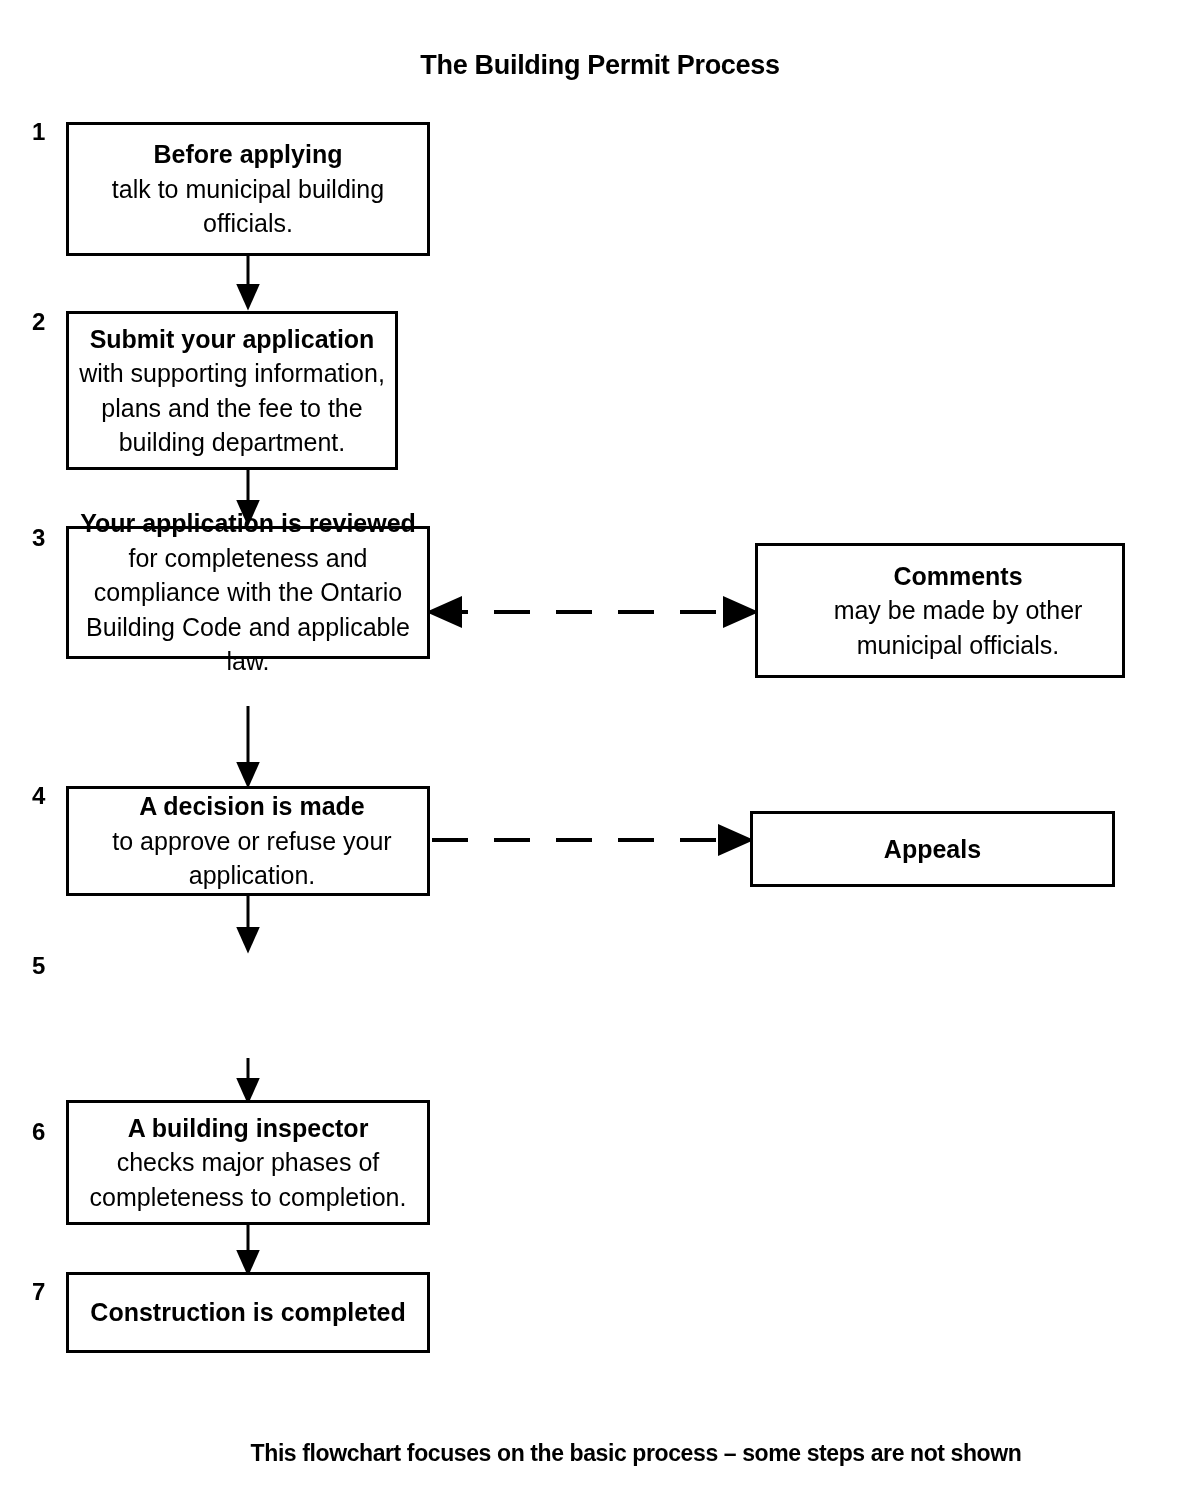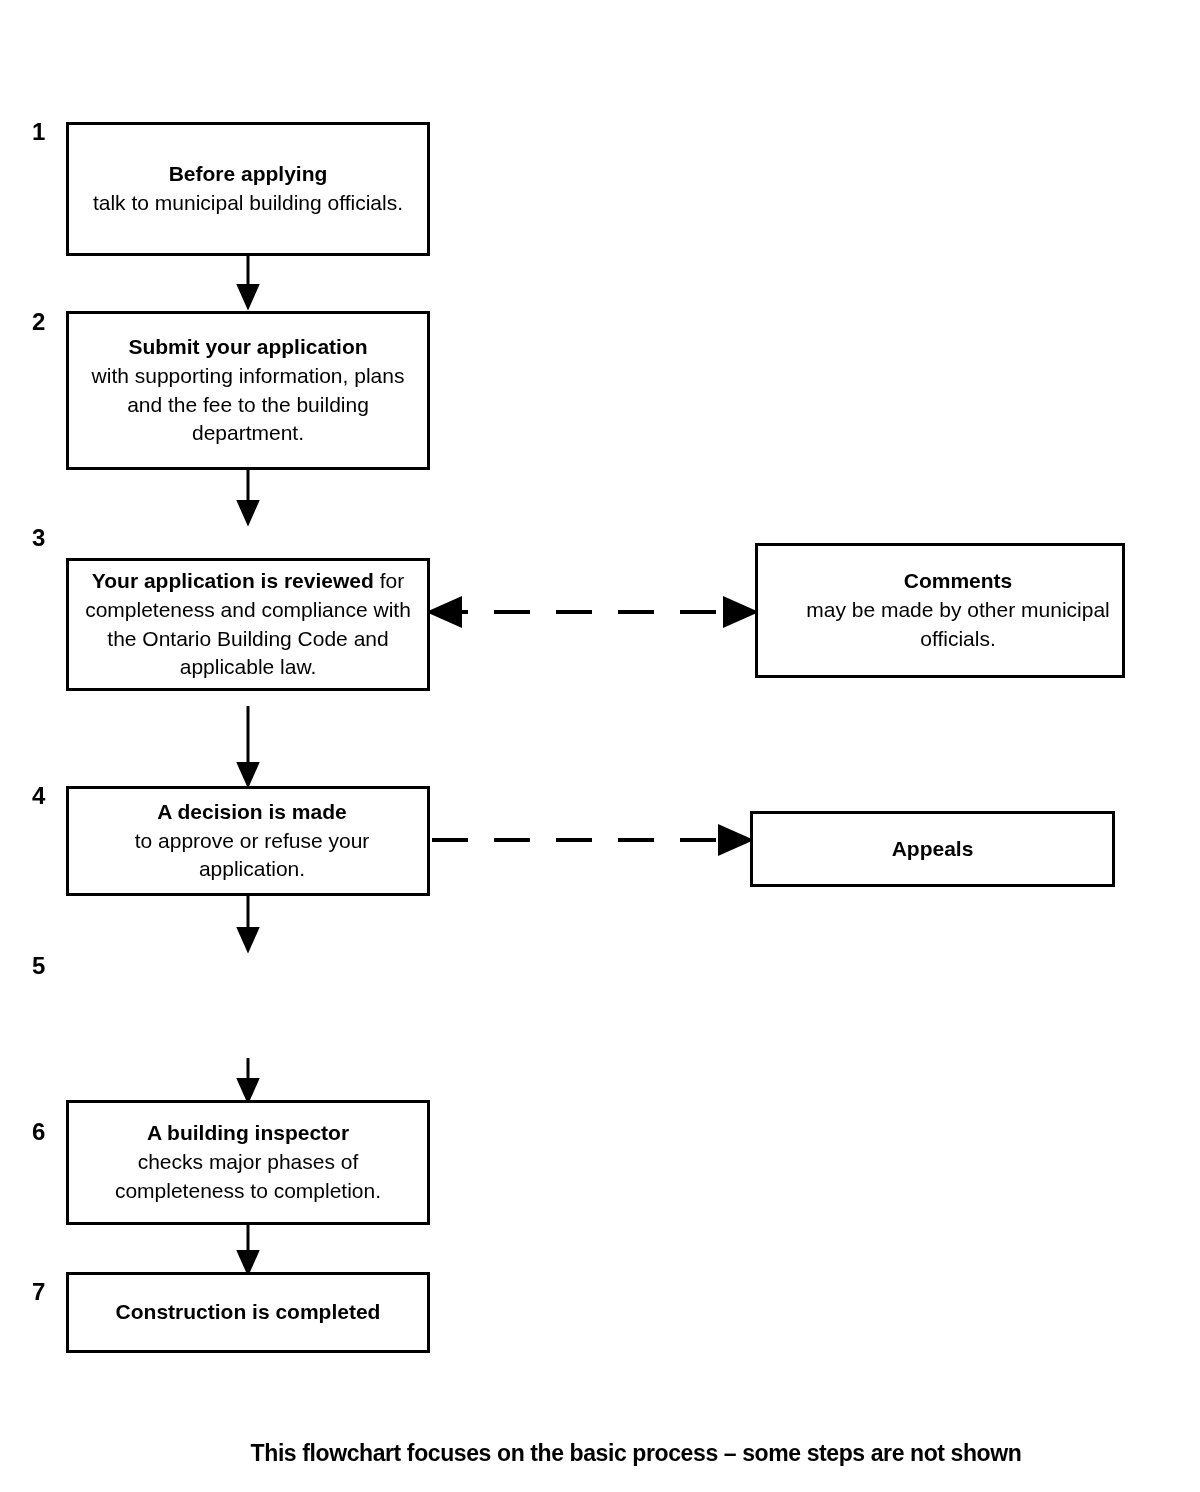--- a/index.html
+++ b/index.html
@@ -52,21 +52,21 @@
     box-sizing: border-box;
     border: 3px solid #000000;
     background: #ffffff;
     display: flex;
     align-items: center;
     justify-content: center;
     text-align: center;
   }
   .node-text {
     padding: 0 10px;
-    font-size: 21px;
+    font-size: 25px;
     line-height: 1.38;
     font-weight: normal;
   }
   .node-text .hd {
     font-weight: bold;
   }
 
   
   .step-number {
     position: absolute;
@@ -83,20 +83,21 @@
     width: 1200px;
     height: 1492px;
     pointer-events: none;
   }
 </style>
 </head>
 <body>
 
 <div id="chart-root">
 
+  <div class="chart-title">The Building Permit Process</div>
 
   <svg id="connectors" viewBox="0 0 1200 1492" xmlns="http://www.w3.org/2000/svg">
     <defs>
       <marker id="arrowhead" markerWidth="9" markerHeight="9" refX="7.5" refY="4" orient="auto" markerUnits="strokeWidth">
         <path d="M0,0 L9,4 L0,8 z" fill="#000000"></path>
       </marker>
       <marker id="arrowhead-start" markerWidth="9" markerHeight="9" refX="1.5" refY="4" orient="auto" markerUnits="strokeWidth">
         <path d="M9,0 L0,4 L9,8 z" fill="#000000"></path>
       </marker>
     </defs>
@@ -131,29 +132,29 @@
 
   <div class="step-number" style="left:32px; top:118px;">1</div>
   <div class="node-box" style="left:66px; top:122px; width:364px; height:134px;">
     <div class="node-text">
       <span class="hd">Before applying</span><br>
       <span>talk to municipal building officials.</span>
     </div>
   </div>
 
   <div class="step-number" style="left:32px; top:308px;">2</div>
-  <div class="node-box" style="left:66px; top:311px; width:364px; height:159px;">
+  <div class="node-box" style="left:66px; top:311px; width:332px; height:159px;">
     <div class="node-text">
       <span class="hd">Submit your application</span><br>
       <span>with supporting information, plans and the fee to the building department.</span>
     </div>
   </div>
 
   <div class="step-number" style="left:32px; top:524px;">3</div>
-  <div class="node-box" style="left:66px; top:526px; width:364px; height:133px;margin-top:32px;">
+  <div class="node-box" style="left:66px; top:526px; width:364px; height:133px;">
     <div class="node-text">
       <span class="hd">Your application is reviewed</span>
       <span>for completeness and compliance with the Ontario Building Code and applicable law.</span>
     </div>
   </div>
 
   <div class="node-box" style="left:755px; top:543px; width:370px; height:135px;padding-left:36px;">
     <div class="node-text">
       <span class="hd">Comments</span><br>
       <span>may be made by other municipal officials.</span>

